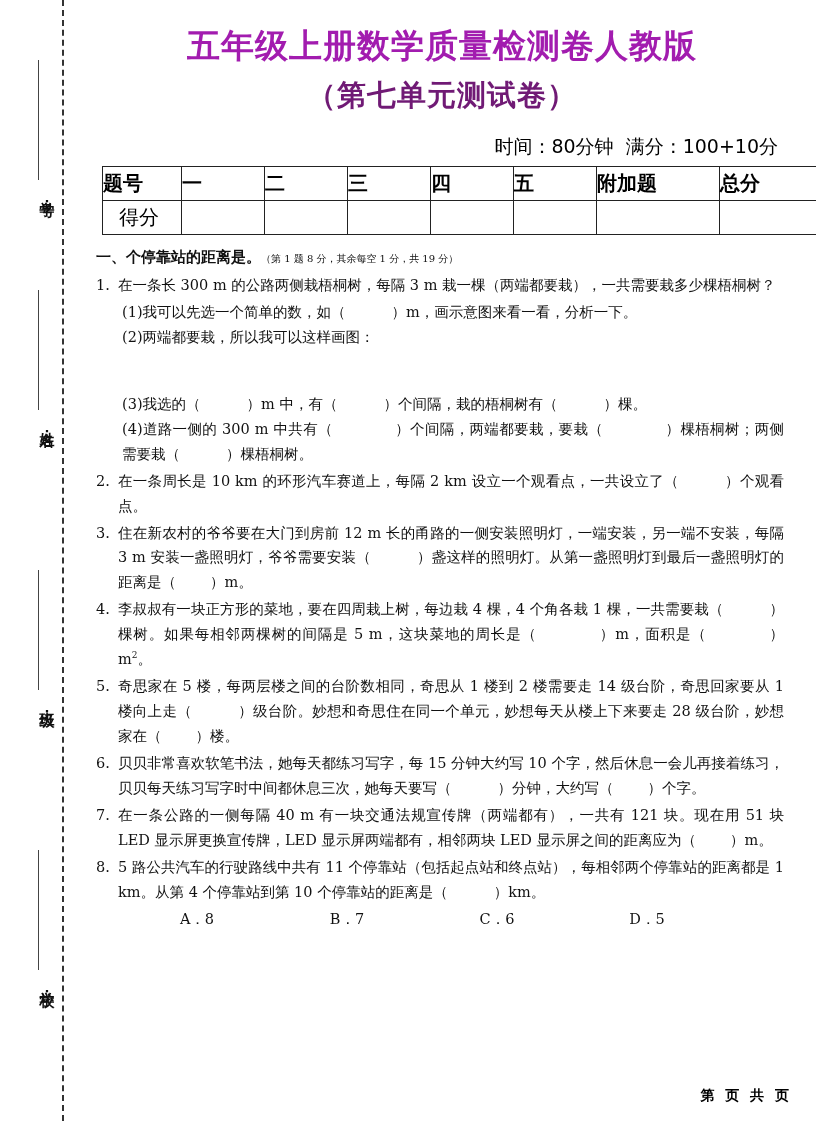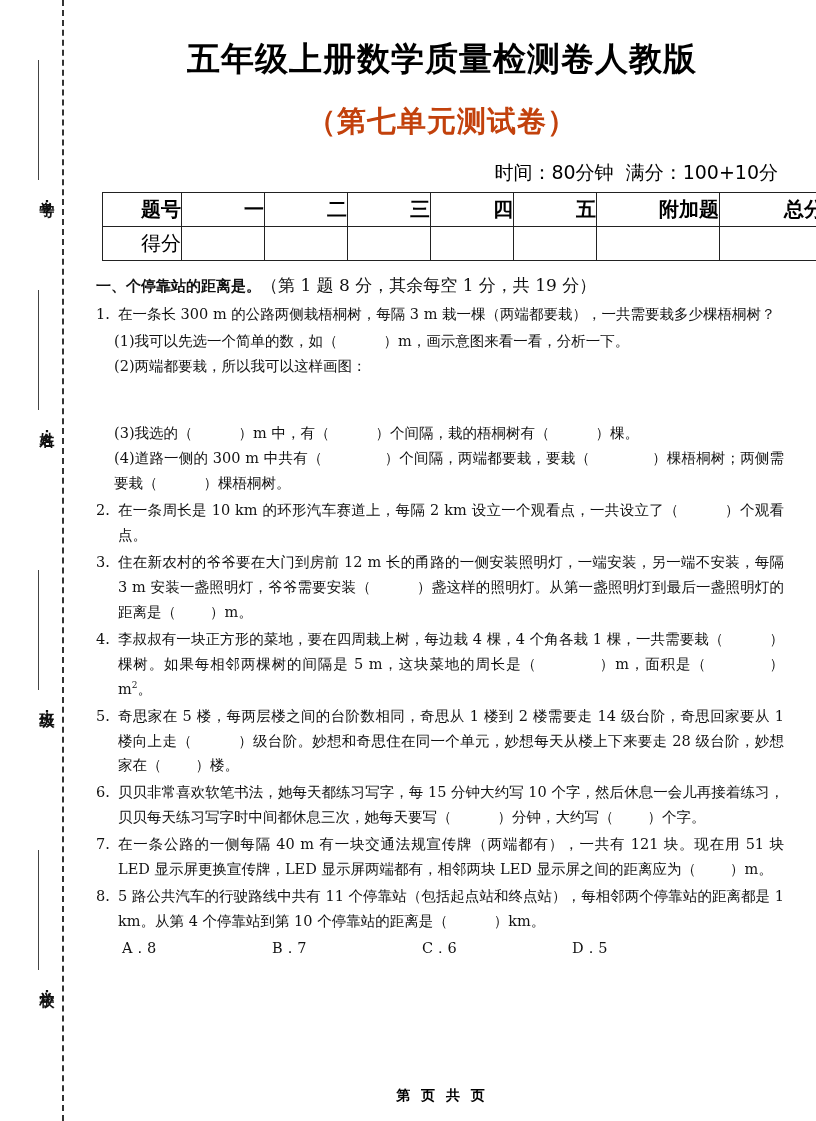--- a/index.html
+++ b/index.html
@@ -52,39 +52,39 @@
   
   #page-body {
     position: absolute;
     left: 92px;
     top: 0;
     width: 700px;
     height: 1121px;
   }
 
   #paper-title {
-    margin: 14px;
+    margin: 1px;
     padding-top: 24px;
     text-align: center;
     font-family: "DejaVu Sans", "Liberation Sans", sans-serif;
     font-weight: bold;
     font-size: 33px;
     letter-spacing: 1px;
     line-height: 1.28;
-    color: #000000;
+    color: #a21caf;
   }
   #paper-subtitle {
     margin: 0;
     padding-top: 8px;
     text-align: center;
     font-family: "DejaVu Sans", "Liberation Sans", sans-serif;
     font-weight: bold;
     font-size: 29px;
     letter-spacing: 1px;
-    color: #c2410c;
+    color: #701a75;
   }
 
   #exam-meta {
     margin: 18px 14px 6px 0;
     text-align: right;
     font-family: "DejaVu Sans", "Liberation Sans", sans-serif;
     font-size: 19px;
     color: #000;
     white-space: pre;
   }
@@ -92,21 +92,21 @@
   
   #score-table {
     width: 672px;
     margin: 4px 0 0 10px;
     border-collapse: collapse;
     table-layout: fixed;
   }
   #score-table td {
     border: 1px solid #222;
     height: 33px;
-    text-align: right;
+    text-align: left;
     vertical-align: middle;
     font-family: "DejaVu Sans", "Liberation Sans", sans-serif;
     font-size: 20px;
     font-weight: bold;
     color: #000;
     padding: 0;
   }
   #score-table td.rowhead { width: 78px; }
   #score-table td.c-num   { width: 82px; }
   #score-table td.c-extra { width: 122px; }
@@ -121,60 +121,61 @@
   }
   .section-head {
     font-family: "DejaVu Sans", "Liberation Sans", sans-serif;
     font-weight: bold;
     font-size: 15px;
     margin: 6px 0 2px 0;
   }
   .section-head .points {
     font-family: "DejaVu Serif", "Liberation Serif", serif;
     font-weight: normal;
-    font-size: 17px;
+    font-size: 10px;
   }
   .q {
     display: flex;
     align-items: flex-start;
     margin: 2px 0;
   }
   .q-num {
     flex: 0 0 22px;
     text-align: left;
     font-size: 14.5px;
     line-height: 1.72;
   }
   .q-body {
     flex: 1 1 auto;
     text-align: justify;
   }
   .sub {
-    margin-left: 18px;
+    margin-left: 26px;
     text-align: justify;
   }
   .blankgap { display: inline-block; min-width: 46px; }
   .blankgap-sm { display: inline-block; min-width: 34px; }
   .blankgap-lg { display: inline-block; min-width: 62px; }
   .draw-space { height: 42px; }
   .choices {
     display: flex;
     margin: 1px 0 0 26px;
   }
   .choice {
     flex: 0 0 150px;
     font-size: 14.5px;
+    text-align: center;
   }
   sup { font-size: 9px; }
 
   #page-footer {
     position: absolute;
     left: 0; bottom: 16px;
     width: 700px;
-    text-align: center;
+    text-align: right;
     font-family: "DejaVu Sans", "Liberation Sans", sans-serif;
     font-weight: bold;
     font-size: 14px;
     letter-spacing: 3px;
     color: #000;
   }
 </style>
 </head>
 <body>
 

